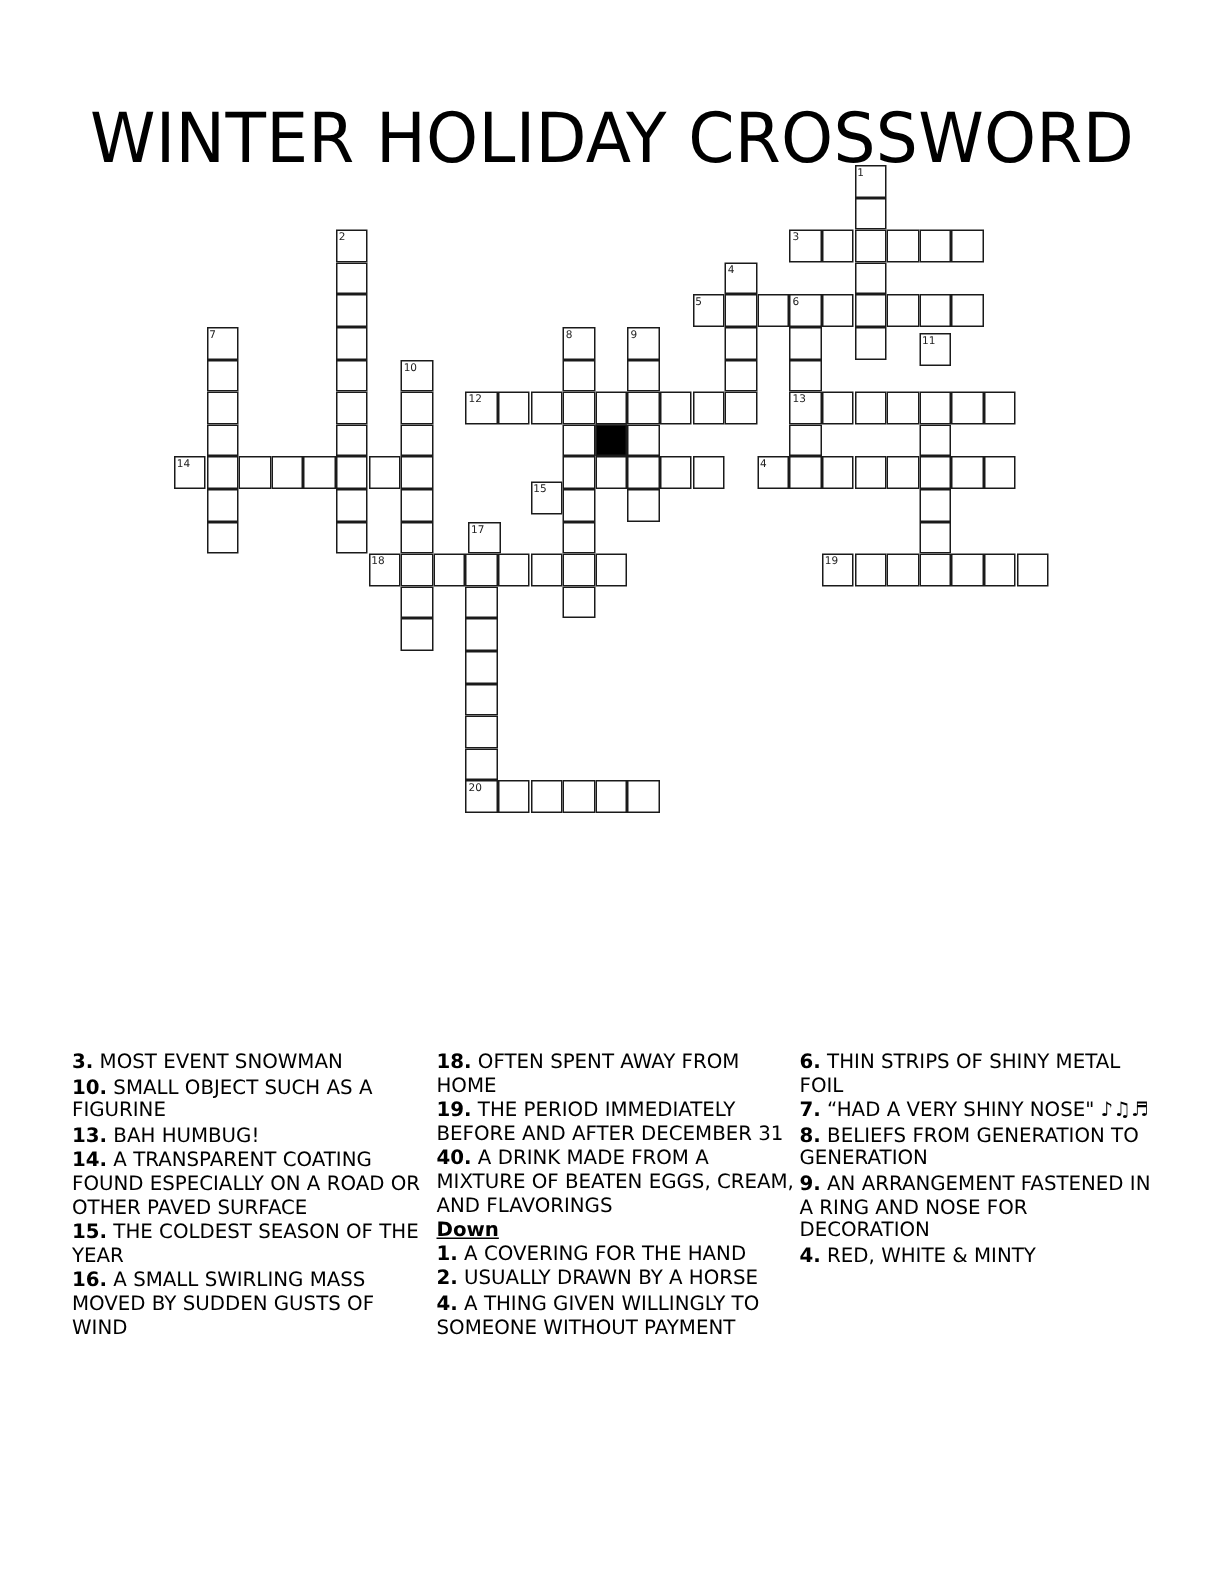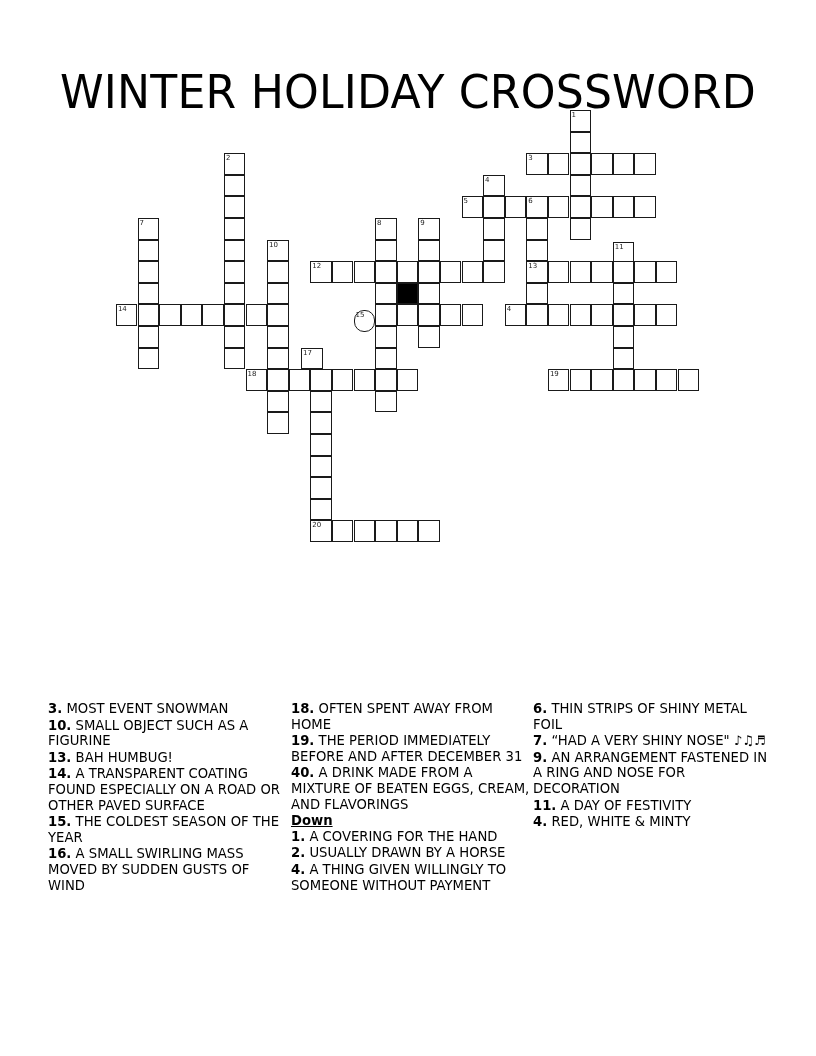--- a/index.html
+++ b/index.html
@@ -105,21 +105,21 @@
       <span class="num">10</span>
     </div>
     <div class="cell" style="left: 267.1px; top: 261.2px;"></div>
     <div class="cell" style="left: 267.1px; top: 282.8px;"></div>
     <div class="cell" style="left: 267.1px; top: 304.4px;"></div>
     <div class="cell" style="left: 267.1px; top: 326px;"></div>
     <div class="cell" style="left: 267.1px; top: 347.6px;"></div>
     <div class="cell" style="left: 267.1px; top: 369.2px;"></div>
     <div class="cell" style="left: 267.1px; top: 390.8px;"></div>
     <div class="cell" style="left: 267.1px; top: 412.4px;"></div>
-    <div class="cell" style="left: 612.7px; top: 242px;">
+    <div class="cell" style="left: 612.7px; top: 222px;">
       <span class="num">11</span>
     </div>
     <div class="cell" style="left: 612.7px; top: 261.2px;"></div>
     <div class="cell" style="left: 612.7px; top: 282.8px;"></div>
     <div class="cell" style="left: 612.7px; top: 304.4px;"></div>
     <div class="cell" style="left: 612.7px; top: 326px;"></div>
     <div class="cell" style="left: 612.7px; top: 347.6px;"></div>
     <div class="cell" style="left: 612.7px; top: 369.2px;"></div>
     <div class="cell" style="left: 310.3px; top: 261.2px;">
       <span class="num">12</span>
@@ -134,35 +134,35 @@
     <div class="cell" style="left: 591.1px; top: 261.2px;"></div>
     <div class="cell" style="left: 634.3px; top: 261.2px;"></div>
     <div class="cell" style="left: 655.9px; top: 261.2px;"></div>
     <div class="cell" style="left: 115.9px; top: 304.4px;">
       <span class="num">14</span>
     </div>
     <div class="cell" style="left: 159.1px; top: 304.4px;"></div>
     <div class="cell" style="left: 180.7px; top: 304.4px;"></div>
     <div class="cell" style="left: 202.3px; top: 304.4px;"></div>
     <div class="cell" style="left: 245.5px; top: 304.4px;"></div>
-    <div class="cell" style="left: 353.5px; top: 310px; border-radius: 10px;">
+    <div class="cell" style="left: 353.5px; top: 321px;">
       <span class="num">15</span>
     </div>
     <div class="cell" style="left: 396.7px; top: 304.4px;"></div>
     <div class="cell" style="left: 439.9px; top: 304.4px;"></div>
     <div class="cell" style="left: 461.5px; top: 304.4px;"></div>
     <div class="cell" style="left: 504.7px; top: 304.4px;">
       <span class="num">4</span>
     </div>
     <div class="cell" style="left: 547.9px; top: 304.4px;"></div>
     <div class="cell" style="left: 569.5px; top: 304.4px;"></div>
     <div class="cell" style="left: 591.1px; top: 304.4px;"></div>
     <div class="cell" style="left: 634.3px; top: 304.4px;"></div>
     <div class="cell" style="left: 655.9px; top: 304.4px;"></div>
-    <div class="cell" style="left: 301px; top: 347.6px;">
+    <div class="cell" style="left: 312px; top: 347.6px;">
       <span class="num">17</span>
     </div>
     <div class="cell" style="left: 310.3px; top: 369.2px;"></div>
     <div class="cell" style="left: 310.3px; top: 390.8px;"></div>
     <div class="cell" style="left: 310.3px; top: 412.4px;"></div>
     <div class="cell" style="left: 310.3px; top: 434px;"></div>
     <div class="cell" style="left: 310.3px; top: 455.6px;"></div>
     <div class="cell" style="left: 310.3px; top: 477.2px;"></div>
     <div class="cell" style="left: 310.3px; top: 498.8px;"></div>
     <div class="cell" style="left: 310.3px; top: 520.4px;">
@@ -207,17 +207,17 @@
     <div class="clue"><span class="cnum">40.</span> <span>A DRINK MADE FROM A MIXTURE OF BEATEN EGGS, CREAM, AND FLAVORINGS</span></div>
     <div class="clue-heading">Down</div>
     <div class="clue"><span class="cnum">1.</span> <span>A COVERING FOR THE HAND</span></div>
     <div class="clue"><span class="cnum">2.</span> <span>USUALLY DRAWN BY A HORSE</span></div>
     <div class="clue"><span class="cnum">4.</span> <span>A THING GIVEN WILLINGLY TO SOMEONE WITHOUT PAYMENT</span></div>
   </div>
 
   <div class="clue-col" style="left:533px; top:0px;">
     <div class="clue"><span class="cnum">6.</span> <span>THIN STRIPS OF SHINY METAL FOIL</span></div>
     <div class="clue"><span class="cnum">7.</span> <span>“HAD A VERY SHINY NOSE" ♪♫♬</span></div>
+    <div class="clue"><span class="cnum">8.</span> <span>BELIEFS FROM GENERATION TO GENERATION</span></div>
     <div class="clue"><span class="cnum">9.</span> <span>AN ARRANGEMENT FASTENED IN A RING AND NOSE FOR DECORATION</span></div>
-    <div class="clue"><span class="cnum">11.</span> <span>A DAY OF FESTIVITY</span></div>
     <div class="clue"><span class="cnum">4.</span> <span>RED, WHITE &amp; MINTY</span></div>
   </div>
 </div>
 
 </body></html>

